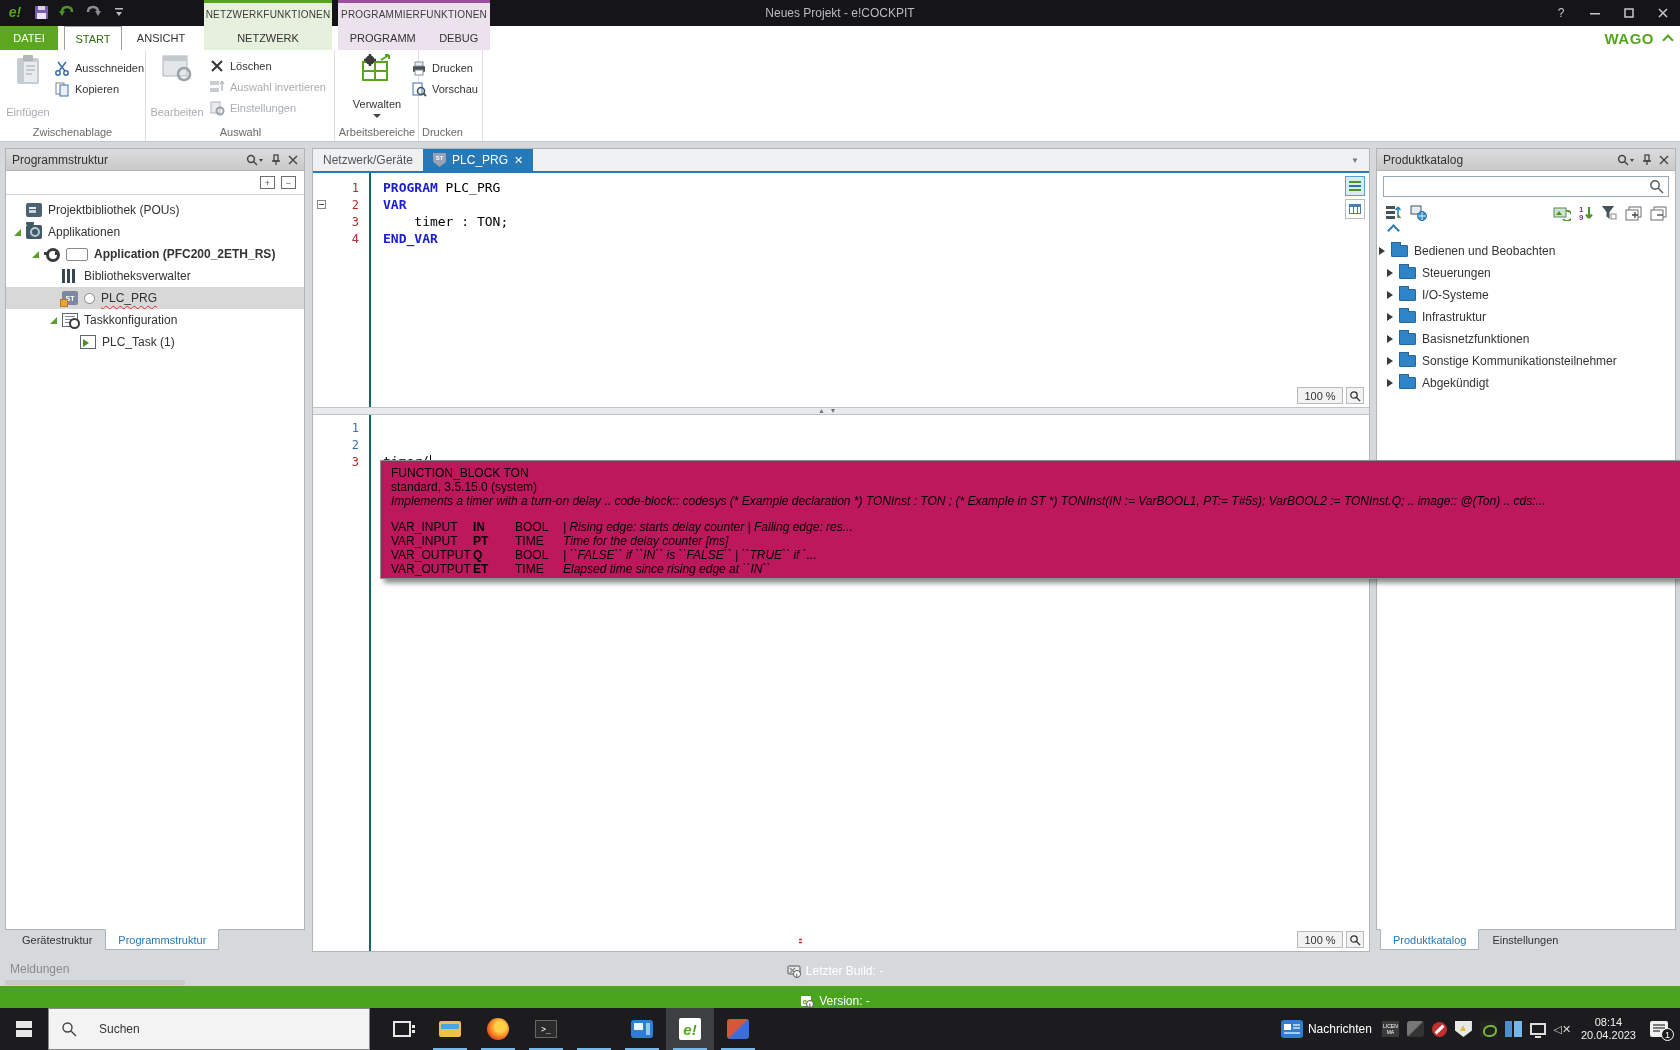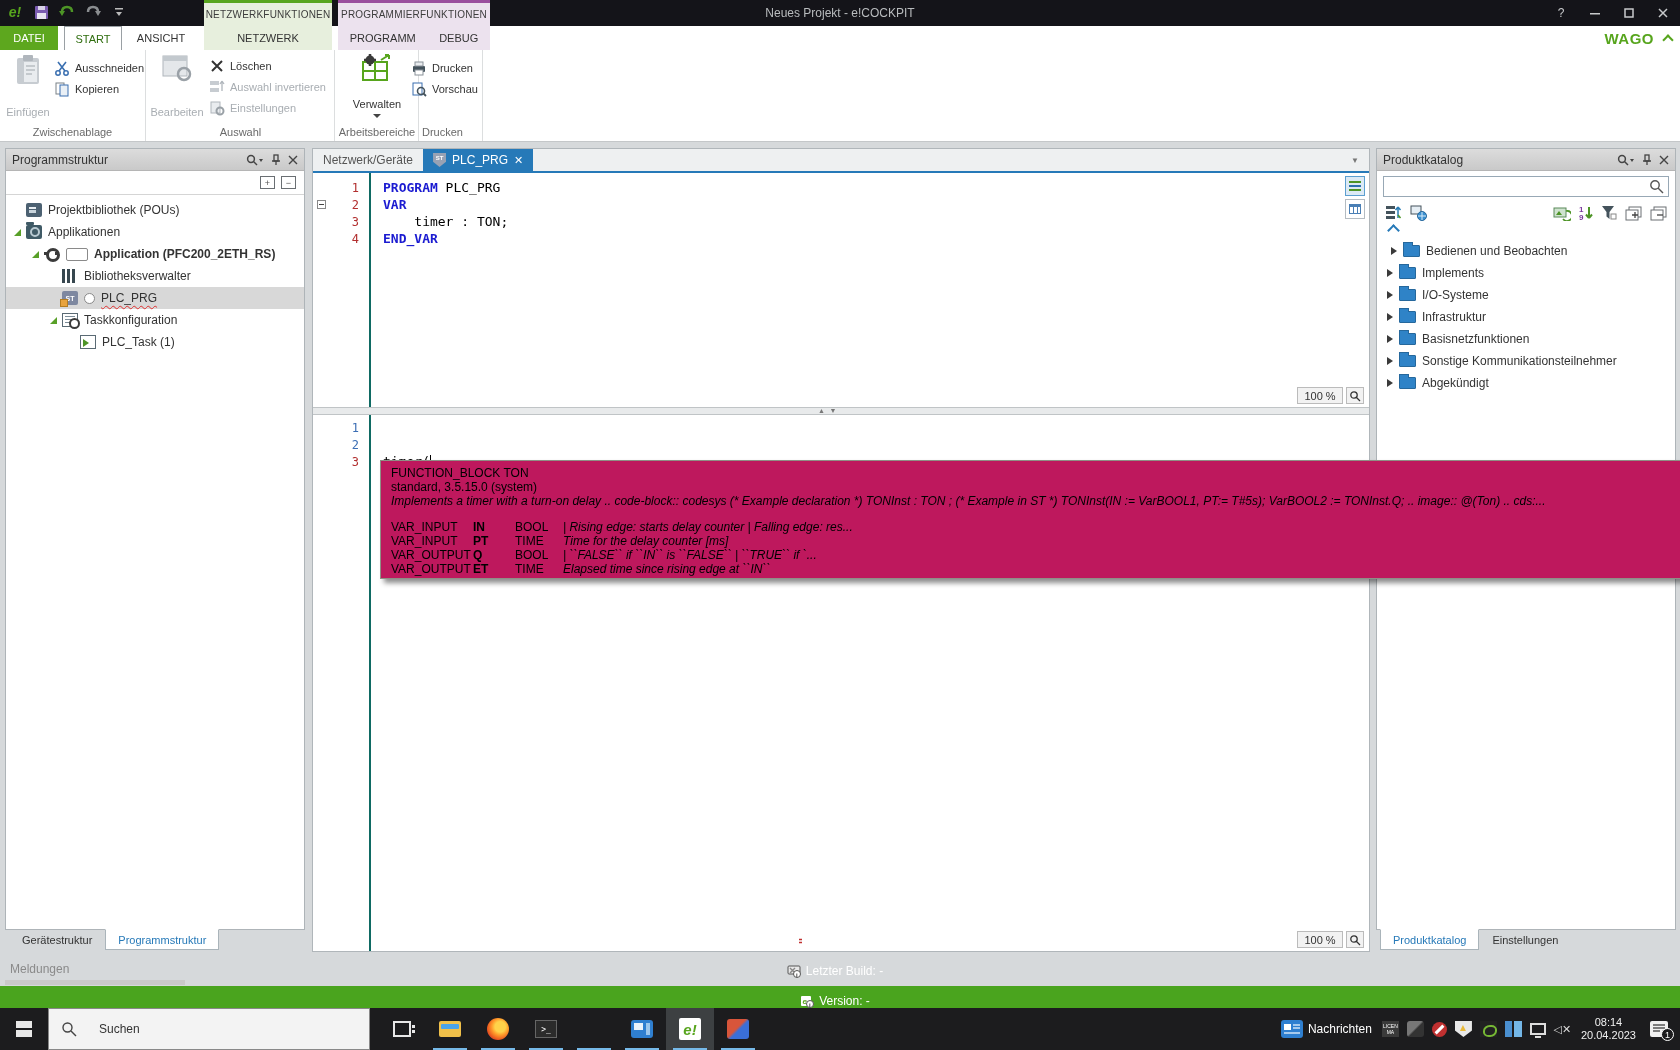--- a/index.html
+++ b/index.html
@@ -649,29 +649,29 @@
             <path d="M7 9 h6 M10 6 v6" stroke="#444" stroke-width="1.3"></path>
           </svg>
         <svg class="sicon" width="17" height="15">
             <rect x="4" y="1" width="12" height="10" fill="#fff" stroke="#6a6f73"></rect>
             <rect x="1" y="4" width="12" height="10" fill="#fff" stroke="#6a6f73"></rect>
             <path d="M7 9 h6" stroke="#444" stroke-width="1.3"></path>
           </svg>
         <span class="chev-up"></span>
       </div>
       <div class="rtree" id="right-tree">
-          <div class="trow" style="padding-left: 2px; margin-left: 12px;">
+          <div class="trow" style="padding-left: 2px;">
             <div class="col-arrow"></div>
             <div class="folder-icon"></div>
             <div class="lbl">Bedienen und Beobachten</div>
           </div>
           <div class="trow" style="padding-left: 10px;">
             <div class="col-arrow"></div>
             <div class="folder-icon"></div>
-            <div class="lbl">Implements</div>
+            <div class="lbl">Steuerungen</div>
           </div>
           <div class="trow" style="padding-left: 10px;">
             <div class="col-arrow"></div>
             <div class="folder-icon"></div>
             <div class="lbl">I/O-Systeme</div>
           </div>
           <div class="trow" style="padding-left: 10px;">
             <div class="col-arrow"></div>
             <div class="folder-icon"></div>
             <div class="lbl">Infrastruktur</div>

